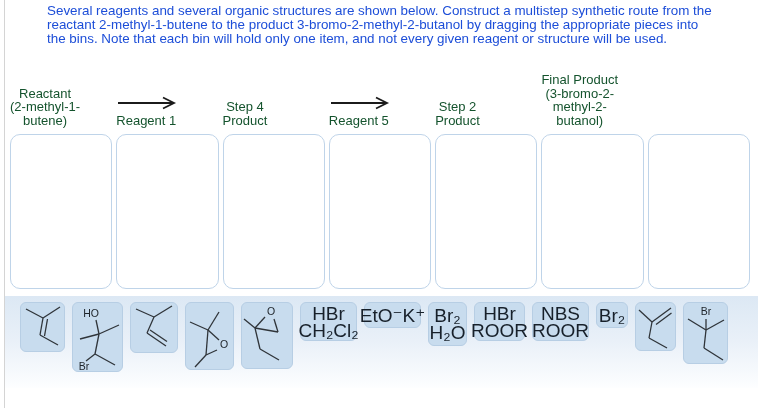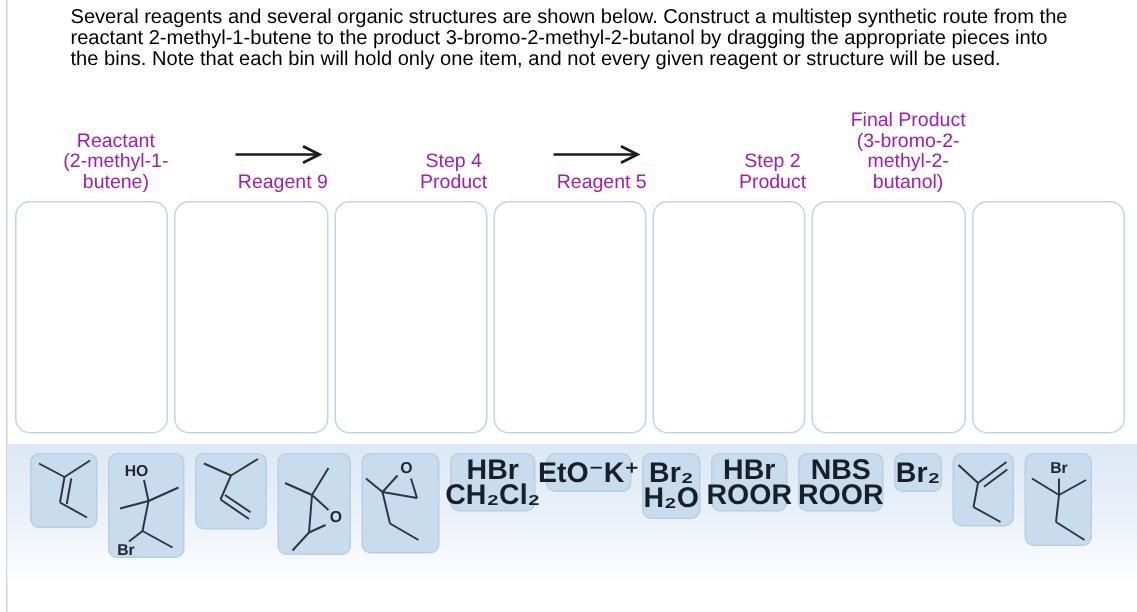--- a/index.html
+++ b/index.html
@@ -3,43 +3,42 @@
 <meta charset="utf-8">
 <style>
   html,body{margin:0;padding:0;background:#fff;}
   .stage{
     position:relative;width:758px;height:408px;background:#ffffff;overflow:hidden;
     font-family:"Liberation Sans","DejaVu Sans",sans-serif;color:#111;
   }
   .left-rule{position:absolute;left:4px;top:0;width:1px;height:408px;background:#d4d4d4;}
   .instructions{
     position:absolute;left:47px;top:4px;width:705px;margin:0;
-    font-size:13.4px;line-height:14px;color:#000000;white-space:pre-line;
+    font-size:13.4px;line-height:14px;color:#1d4ed8;white-space:pre-line;
   }
   .header-row{
     position:absolute;left:10px;top:56px;width:740px;height:74px;
     display:grid;grid-template-columns:repeat(7,1fr);gap:4px;
   }
   .hcell{
-    display:flex;flex-direction:column;align-items:flex-end;justify-content:flex-end;
-    font-size:13px;line-height:13.5px;text-align:center;color:#a21caf;
+    display:flex;flex-direction:column;align-items:flex-start;justify-content:flex-end;
+    font-size:13px;line-height:13.5px;text-align:center;color:#14532d;
     white-space:pre-line;padding-bottom:3px;
   }
   .arrow-svg{margin-bottom:4px;}
   .bins-row{
     position:absolute;left:10px;top:134px;width:740px;height:155px;
     display:grid;grid-template-columns:repeat(7,1fr);gap:4px;
   }
   .bin{
     background:#ffffff;border:1px solid #bfd4e9;border-radius:10px;box-sizing:border-box;
   }
   .tray{
     position:absolute;left:5px;top:296px;width:753px;height:92px;
     background:linear-gradient(180deg,#dce8f4 0%,#e9f0f8 48%,#fdfeff 100%);
-    font-weight:bold;
   }
   .tiles{
     position:absolute;left:15px;top:6px;
     display:flex;align-items:flex-start;gap:7px;
   }
   .tile{
     background:#c8dcee;border:1px solid #b7cee4;border-radius:6px;box-sizing:border-box;
     display:flex;flex-direction:column;align-items:center;justify-content:center;
     flex:0 0 auto;
   }
@@ -68,21 +67,21 @@
     <div class="hcell">
       <span>Reactant
 (2-methyl-1-
 butene)</span>
     </div>
     <div class="hcell">
       <svg class="arrow-svg" width="64" height="14" viewBox="0 0 64 14">
           <path d="M2,7 L57,7"></path>
           <path d="M47,1.5 L58,7 L47,12.5"></path>
         </svg>
-      <span>Reagent 9</span>
+      <span>Reagent 1</span>
     </div>
     <div class="hcell">
       <span>Step 4
 Product</span>
     </div>
     <div class="hcell">
       <svg class="arrow-svg" width="64" height="14" viewBox="0 0 64 14">
           <path d="M2,7 L57,7"></path>
           <path d="M47,1.5 L58,7 L47,12.5"></path>
         </svg>

